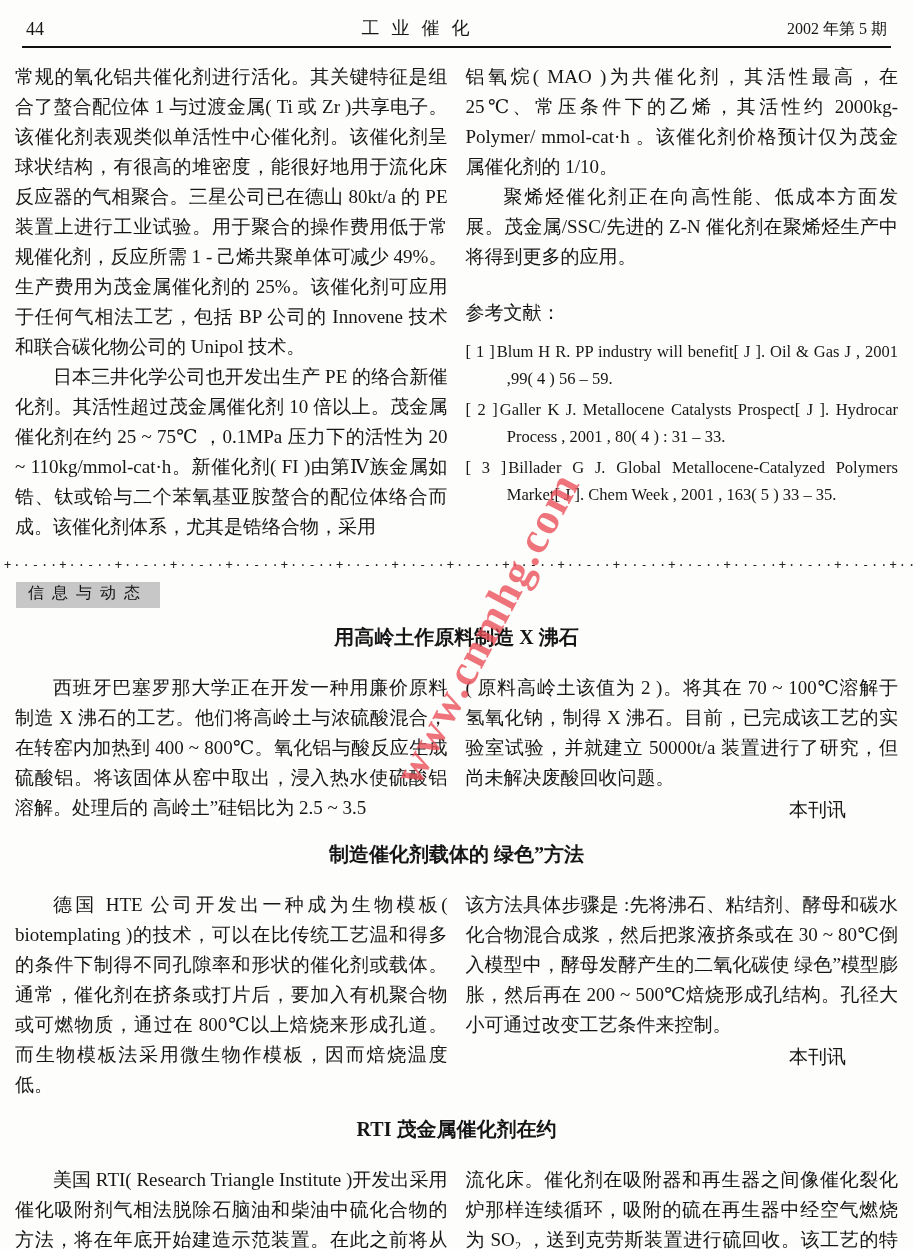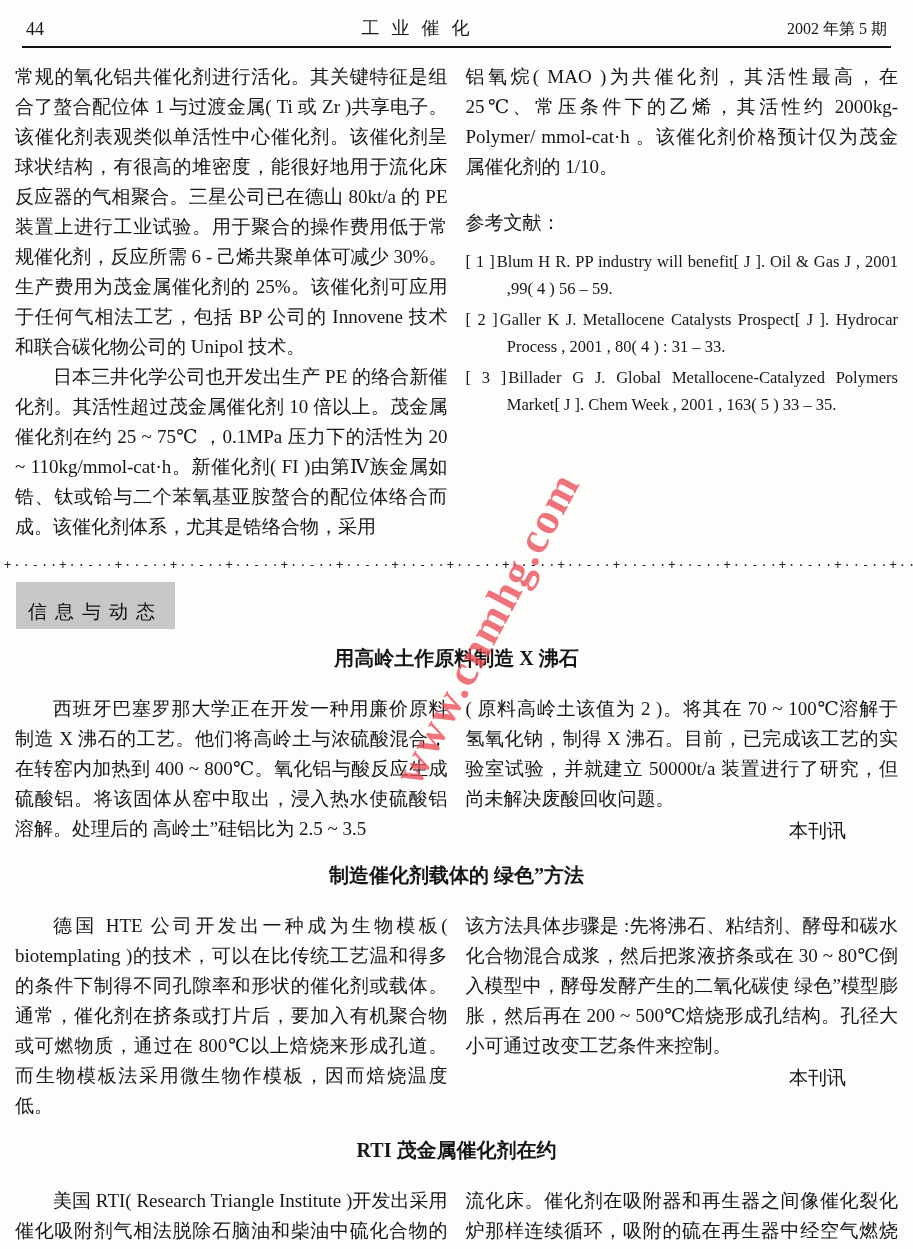--- a/index.html
+++ b/index.html
@@ -30,22 +30,22 @@
   .ref{padding-left:2.5em;text-indent:-2.5em;text-align:justify;margin-bottom:4px;}
   .ref .lab{margin-right:2px;}
 
   
   .divider{margin:16px 0 0 0;padding:0 4px;white-space:nowrap;overflow:hidden;
            font-size:12px;letter-spacing:2px;color:#222;
            font-family:"DejaVu Sans Mono","Liberation Mono",monospace;}
 
   
   .banner{display:inline-block;background:#c7c7c7;color:#111;
-          margin:10px 0 0 16px;padding:17px 12px 4px 12px;
-          font-size:19px;letter-spacing:8px;
+          margin:10px 0 0 16px;padding:1px 12px 4px 12px;
+          font-size:16px;letter-spacing:8px;
           font-family:"Liberation Sans","DejaVu Sans",sans-serif;}
 
   .news-title{text-align:center;font-weight:bold;font-size:20px;margin:16px 0 8px 0;}
   .byline{text-align:right;padding-right:52px;margin-top:2px;font-size:19px;}
 
   
   .watermark{position:absolute;left:428px;top:742px;z-index:5;
              font-size:44px;font-weight:bold;letter-spacing:2px;
              color:rgba(235,75,85,0.78);
              transform:rotate(-62deg);transform-origin:left bottom;
@@ -61,25 +61,26 @@
   <div class="header">
     <span class="pageno">44</span>
     <span class="jtitle">工业催化</span>
     <span class="issue">2002 年第 5 期</span>
   </div>
   <div class="rule"></div>
 
   
   <div class="cols">
     <div class="col body-text">
-      <p>常规的氧化铝共催化剂进行活化。其关键特征是组合了螯合配位体 1 与过渡金属( Ti 或 Zr )共享电子。该催化剂表观类似单活性中心催化剂。该催化剂呈球状结构，有很高的堆密度，能很好地用于流化床反应器的气相聚合。三星公司已在德山 80kt/a 的 PE 装置上进行工业试验。用于聚合的操作费用低于常规催化剂，反应所需 6 - 己烯共聚单体可减少 30%。生产费用为茂金属催化剂的 25%。该催化剂可应用于任何气相法工艺，包括 BP 公司的 Innovene 技术和联合碳化物公司的 Unipol 技术。</p>
+      <p>常规的氧化铝共催化剂进行活化。其关键特征是组合了螯合配位体 1 与过渡金属( Ti 或 Zr )共享电子。该催化剂表观类似单活性中心催化剂。该催化剂呈球状结构，有很高的堆密度，能很好地用于流化床反应器的气相聚合。三星公司已在德山 80kt/a 的 PE 装置上进行工业试验。用于聚合的操作费用低于常规催化剂，反应所需 1 - 己烯共聚单体可减少 49%。生产费用为茂金属催化剂的 25%。该催化剂可应用于任何气相法工艺，包括 BP 公司的 Innovene 技术和联合碳化物公司的 Unipol 技术。</p>
       <p class="indent">日本三井化学公司也开发出生产 PE 的络合新催化剂。其活性超过茂金属催化剂 10 倍以上。茂金属催化剂在约 25 ~ 75℃ ，0.1MPa 压力下的活性为 20 ~ 110kg/mmol-cat·h。新催化剂( FI )由第Ⅳ族金属如锆、钛或铪与二个苯氧基亚胺螯合的配位体络合而成。该催化剂体系，尤其是锆络合物，采用</p>
     </div>
     <div class="col body-text">
       <p>铝氧烷( MAO )为共催化剂，其活性最高，在 25℃、常压条件下的乙烯，其活性约 2000kg-Polymer/ mmol-cat·h 。该催化剂价格预计仅为茂金属催化剂的 1/10。</p>
+      <p class="indent">聚烯烃催化剂正在向高性能、低成本方面发展。茂金属/SSC/先进的 Z-N 催化剂在聚烯烃生产中将得到更多的应用。</p>
       <div class="refhead">参考文献：</div>
       <div class="refs">
         <div class="ref"><span class="lab">[ 1 ]</span><span>Blum H R. PP industry will benefit[ J ]. Oil &amp; Gas J , 2001 ,99( 4 ) 56 – 59.</span></div>
         <div class="ref"><span class="lab">[ 2 ]</span><span>Galler K J. Metallocene Catalysts Prospect[ J ]. Hydrocar Process , 2001 , 80( 4 ) : 31 – 33.</span></div>
         <div class="ref"><span class="lab">[ 3 ]</span><span>Billader G J. Global Metallocene-Catalyzed Polymers Market[ J ]. Chem Week , 2001 , 163( 5 ) 33 – 35.</span></div>
       </div>
     </div>
   </div>
 
   

